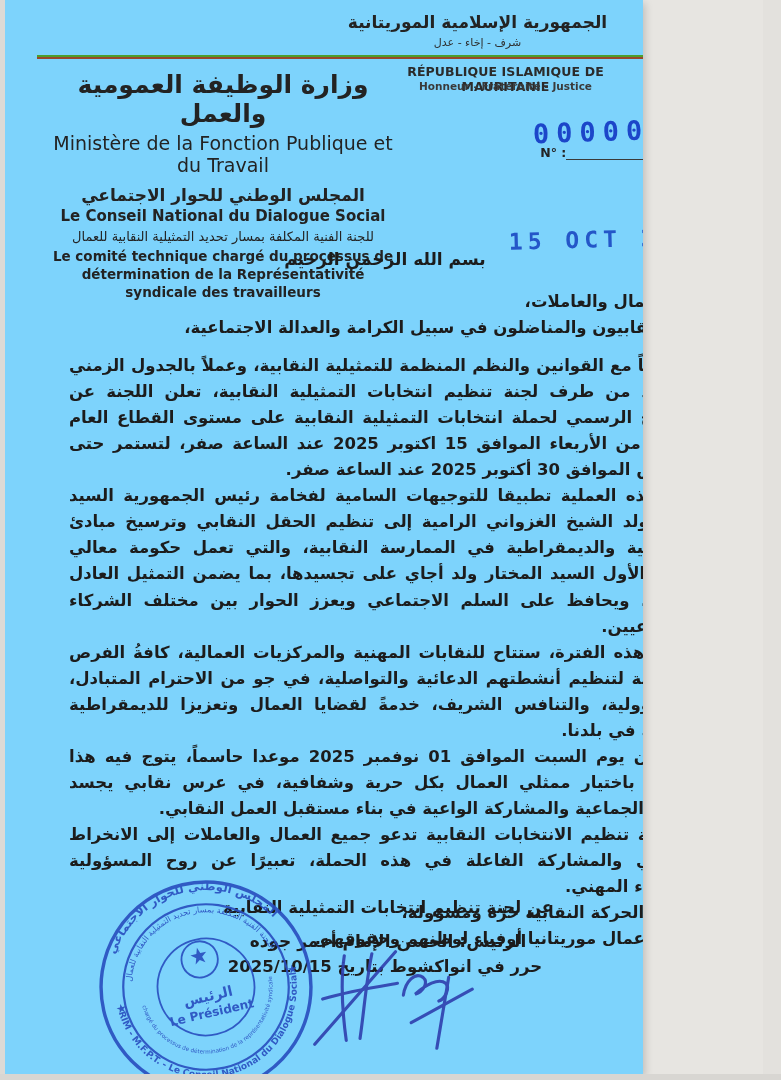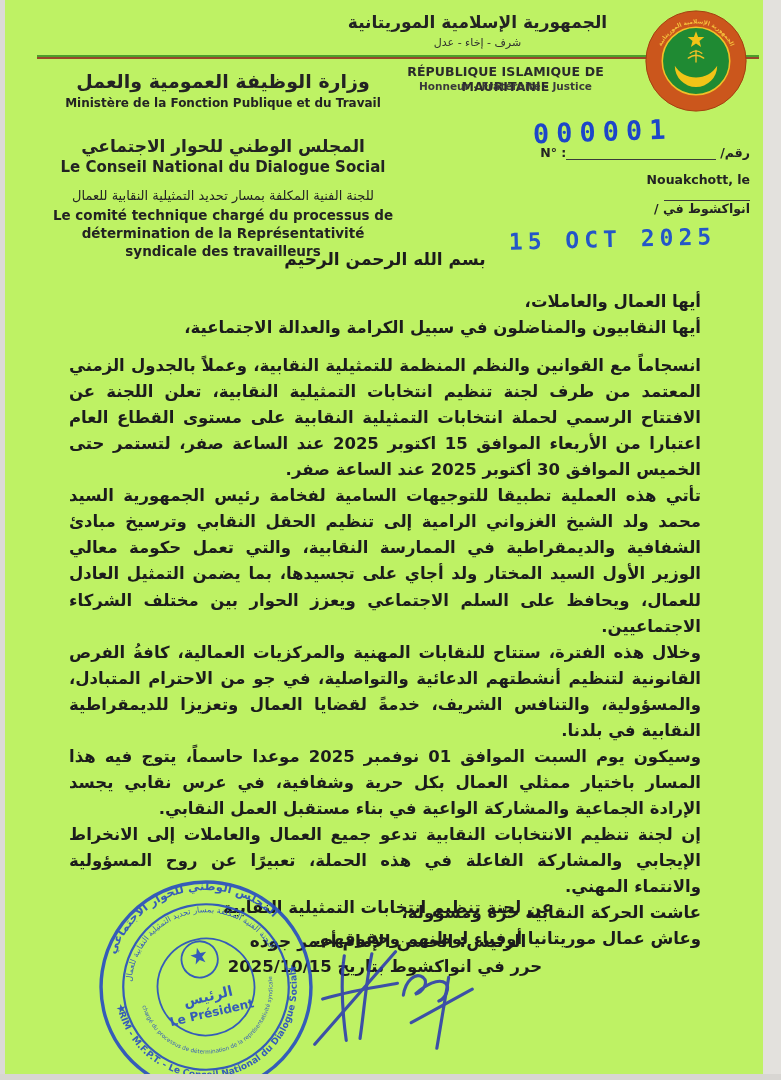--- a/index.html
+++ b/index.html
@@ -4,22 +4,22 @@
 <style>
   * { margin:0; padding:0; box-sizing:border-box; }
   html,body { width:781px; height:1080px; }
   body {
     background:#e7e5e1;
     font-family:"DejaVu Sans", sans-serif;
     position:relative;
     overflow:hidden;
   }
   .page {
-    position:absolute; left:5px; top:0; width:758px; height:1074px;
-    background:#bef264;
+    position:absolute; left:5px; top:0; width:638px; height:1074px;
+    background:#7dd3fc;
     box-shadow:2px 3px 8px rgba(0,0,0,.18);
     overflow:hidden;
   }
   
   .republic-ar {
     position:absolute; top:12px; left:330px; width:285px;
     text-align:center; font-weight:bold; font-size:17px; color:#232323;
     direction:rtl;
   }
   .motto-ar {
@@ -39,24 +39,24 @@
     letter-spacing:.1px;
   }
   .motto-fr {
     position:absolute; top:80px; left:378px; width:245px;
     text-align:center; font-weight:bold; font-size:10.5px; color:#3a3a3a;
   }
   .org-block {
     position:absolute; top:70px; left:42px; width:352px;
     text-align:center; color:#232323;
   }
-  .org-block .ministry-ar { font-size:19px; font-weight:bold; direction:rtl; margin-bottom:4px; }
-  .org-block .ministry-fr { font-size:12px; font-weight:bold; margin-bottom:26px; }
+  .org-block .ministry-ar { font-size:25px; font-weight:bold; direction:rtl; margin-bottom:4px; }
+  .org-block .ministry-fr { font-size:19px; font-weight:normal; margin-bottom:9px; }
   .org-block .council-ar  { font-size:17px; font-weight:bold; direction:rtl; margin-bottom:2px; }
-  .org-block .council-fr  { font-size:15px; font-weight:bold; margin-bottom:12px; }
+  .org-block .council-fr  { font-size:15px; font-weight:bold; margin-bottom:4px; }
   .org-block .committee-ar{ font-size:13px; font-weight:normal; direction:rtl; margin-bottom:3px; }
   .org-block .committee-fr{ font-size:13.5px; font-weight:bold; line-height:1.35; }
   
   .ref-block { position:absolute; top:122px; left:470px; width:275px; color:#232323; }
   .num-row {
     position:relative; display:flex; align-items:flex-end; justify-content:flex-end;
     font-size:12.5px; font-weight:bold; height:38px;
   }
   .num-line { display:inline-block; width:150px; border-bottom:1.6px solid #3a3a3a; height:14px; }
   .num-value {

